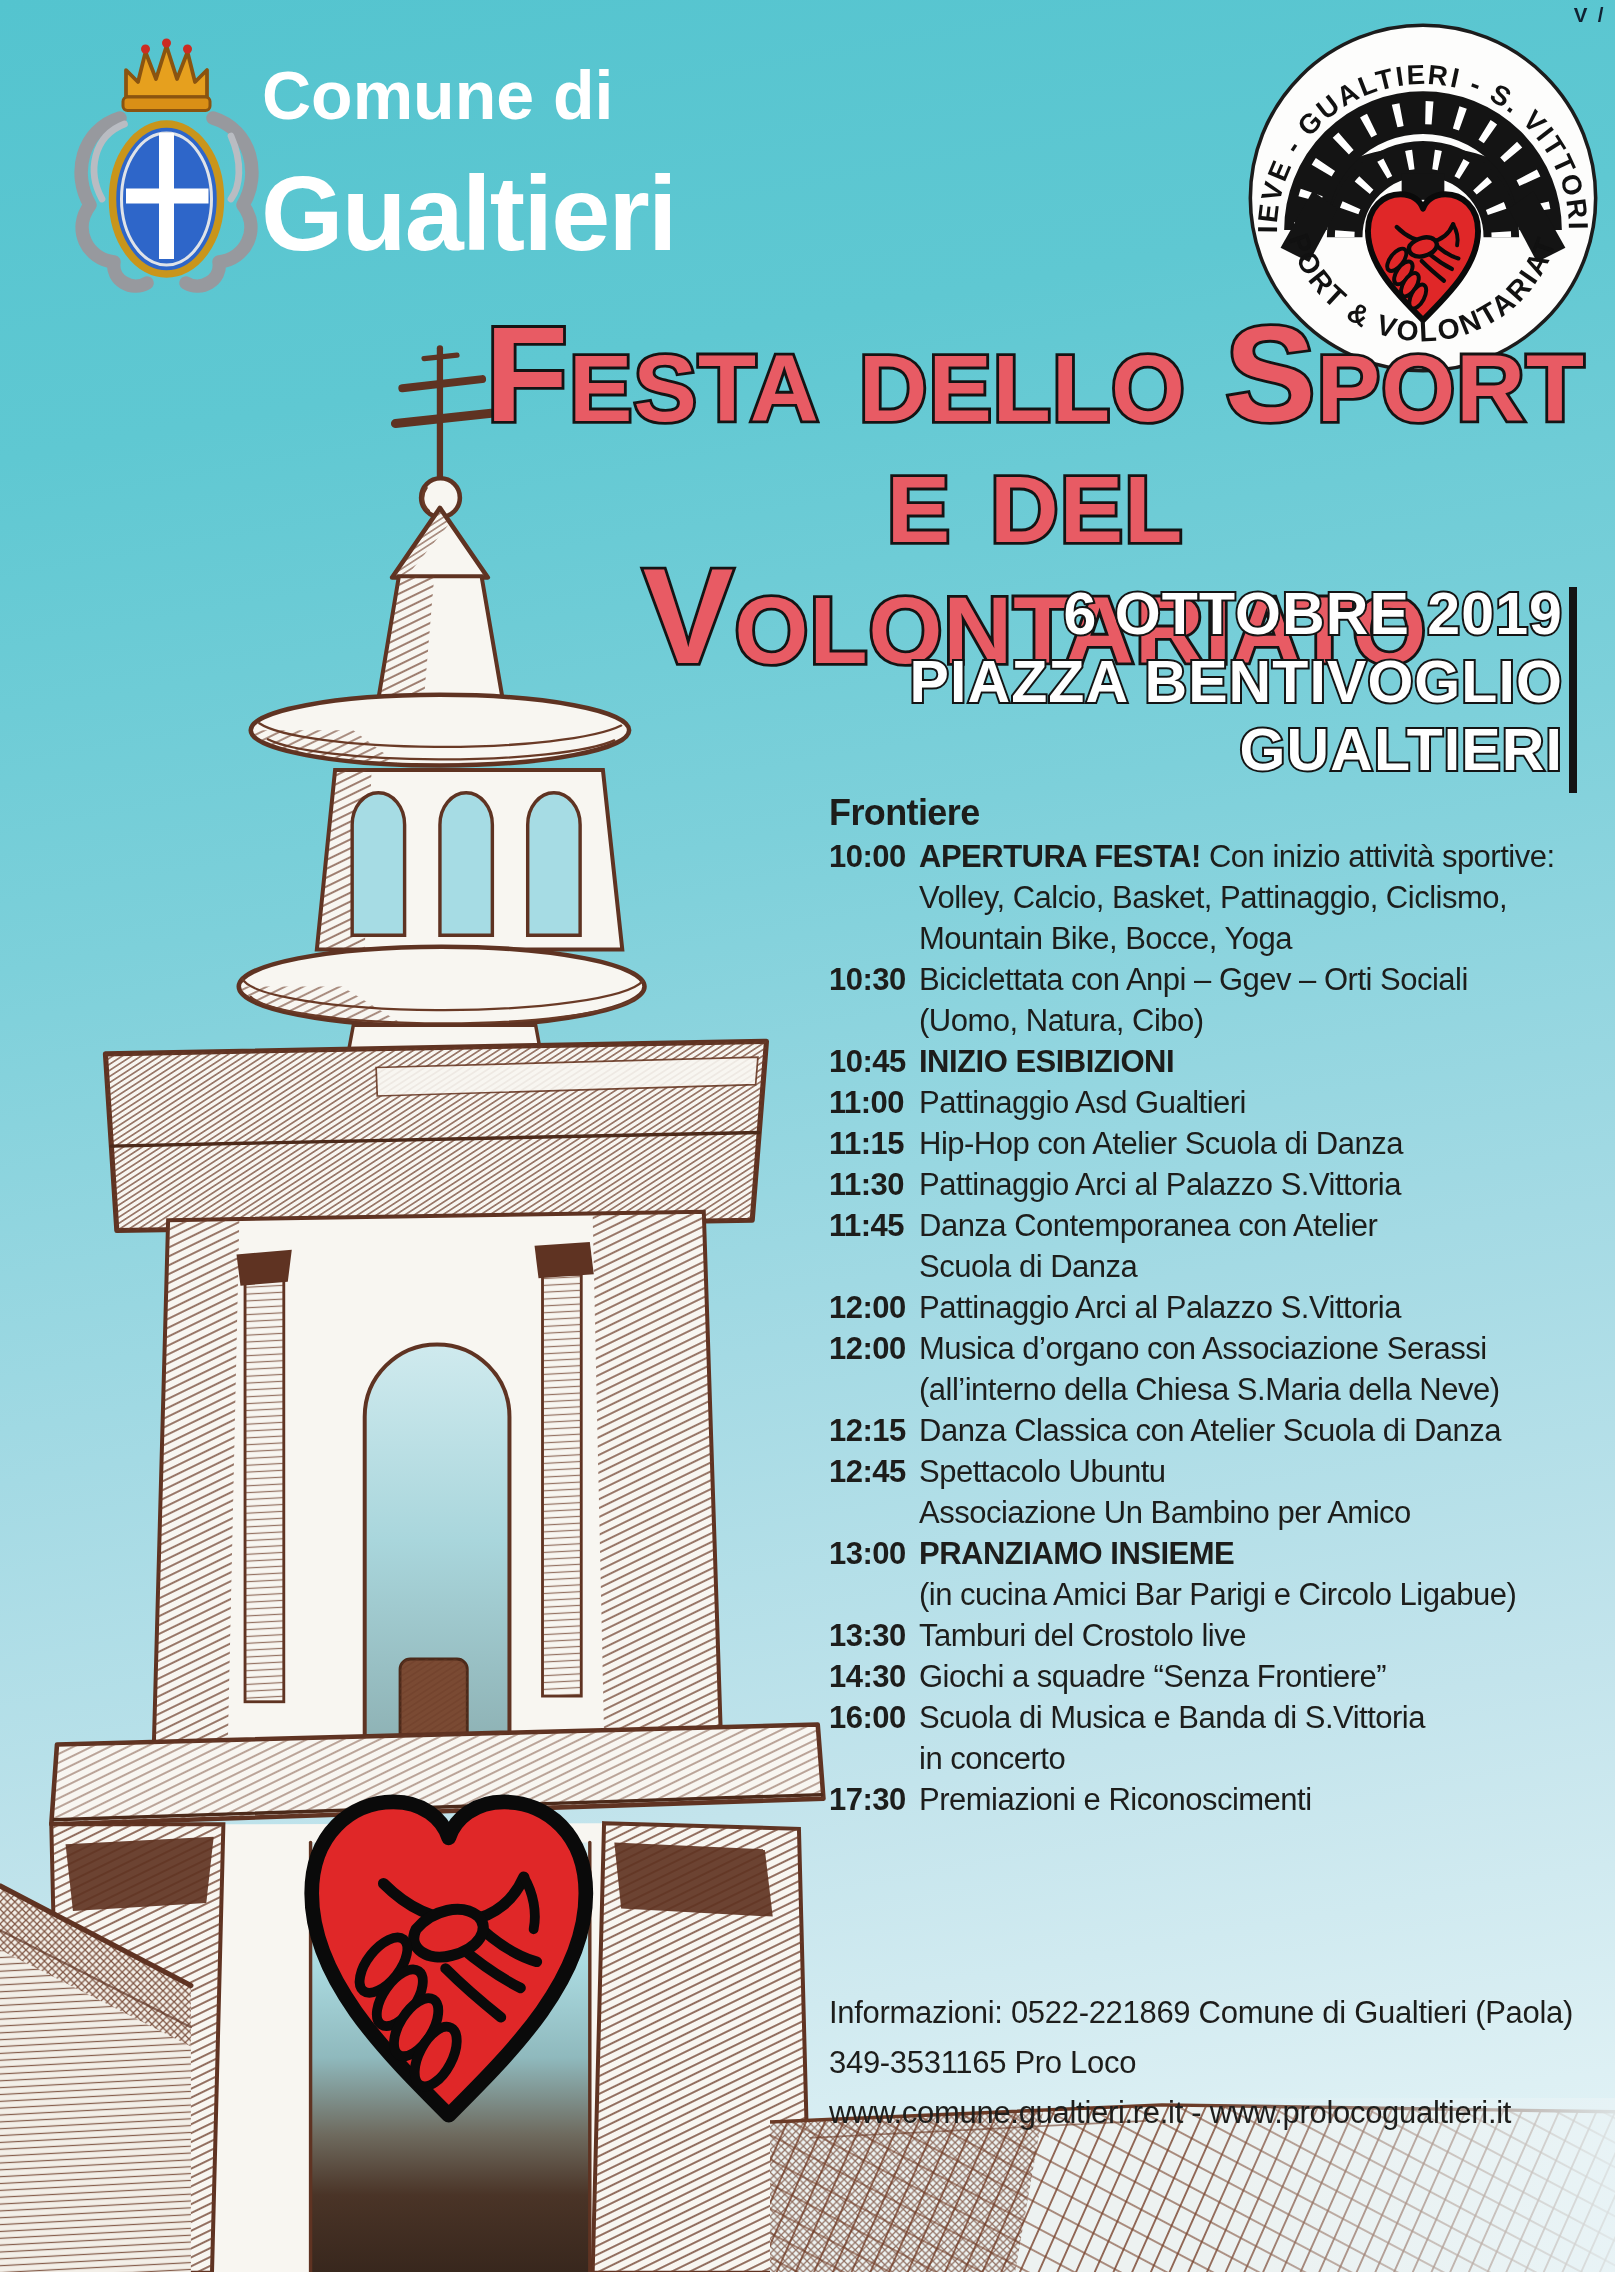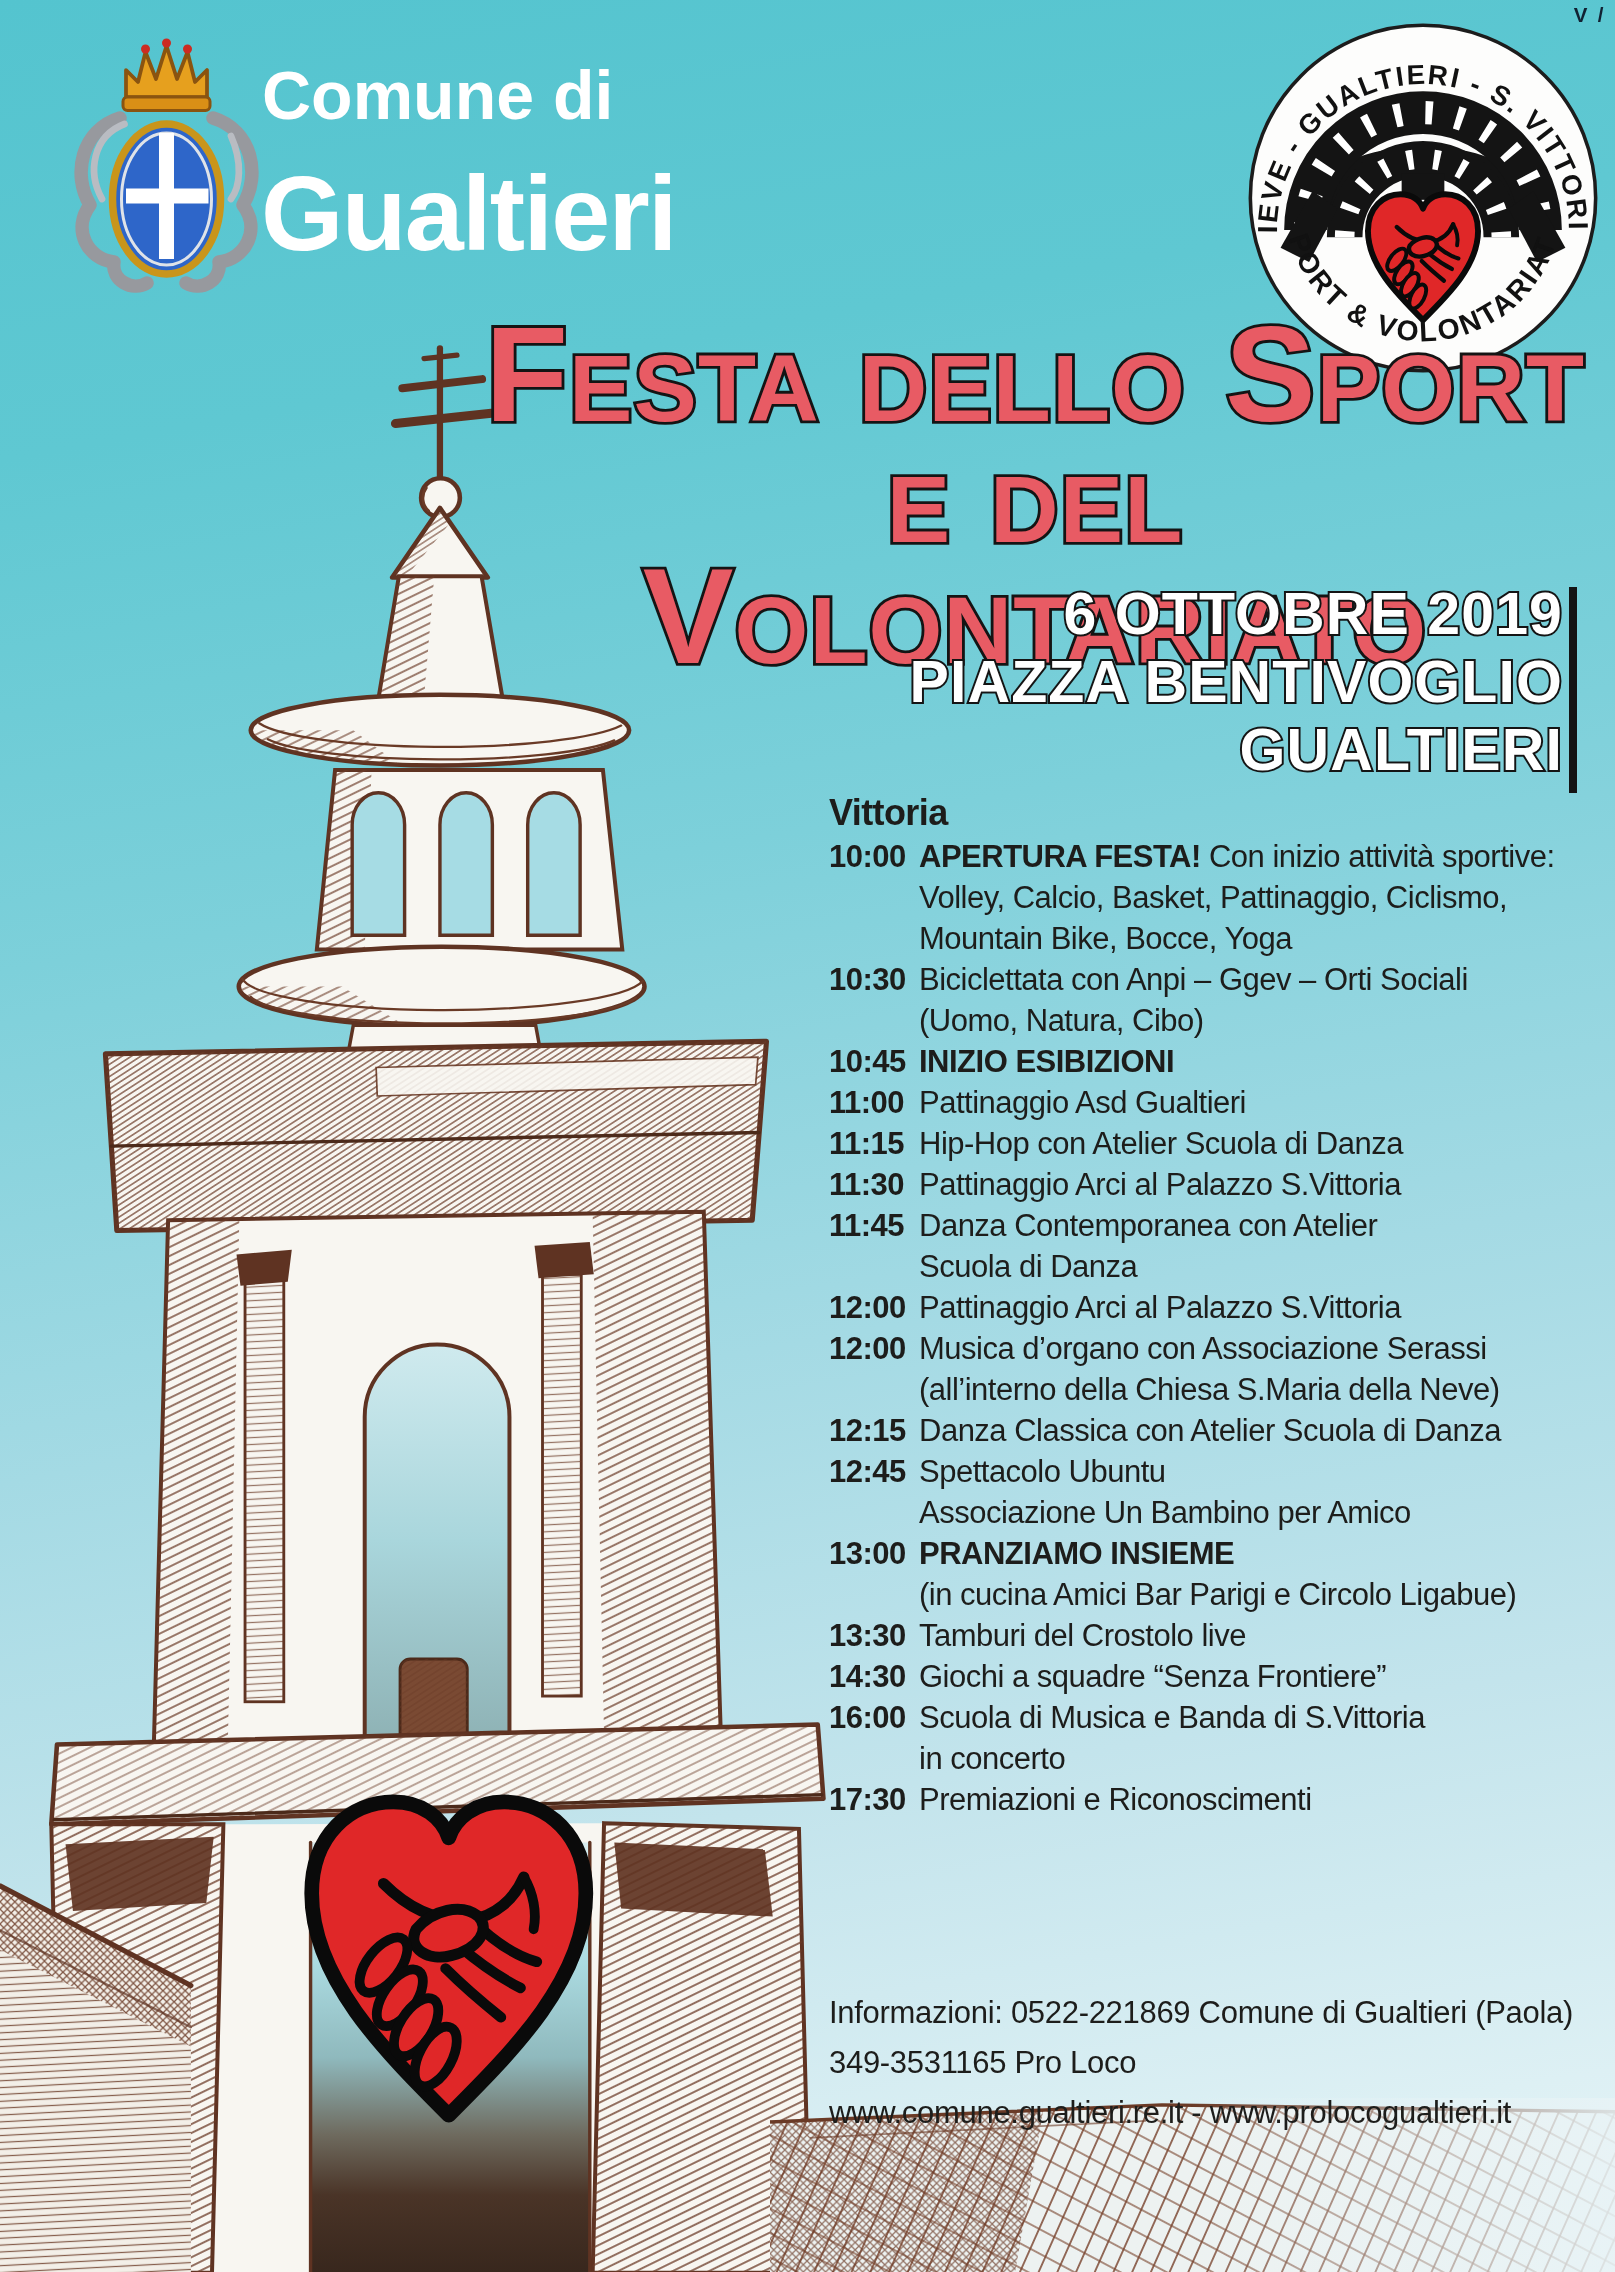--- a/index.html
+++ b/index.html
@@ -237,21 +237,21 @@
   </div>
 
   <div class="abs" id="event">
     <span class="stroked" data-text="6 OTTOBRE 2019">6 OTTOBRE 2019</span>
     <span class="stroked" data-text="PIAZZA BENTIVOGLIO">PIAZZA BENTIVOGLIO</span>
     <span class="stroked" data-text="GUALTIERI">GUALTIERI</span>
   </div>
   <div class="abs" id="vrule"></div>
 
   <div class="abs" id="program">
-    <h2>Vittoria</h2>
+    <h2>Frontiere</h2>
     <div id="program-rows">
         <div class="prow">
           <span class="ptime">10:00</span>
           <span class="pdesc"><b>APERTURA FESTA! </b>Con inizio attività sportive:</span>
         </div>
         <div class="prow">
           <span class="ptime"></span>
           <span class="pdesc">Volley, Calcio, Basket, Pattinaggio, Ciclismo,</span>
         </div>
         <div class="prow">

